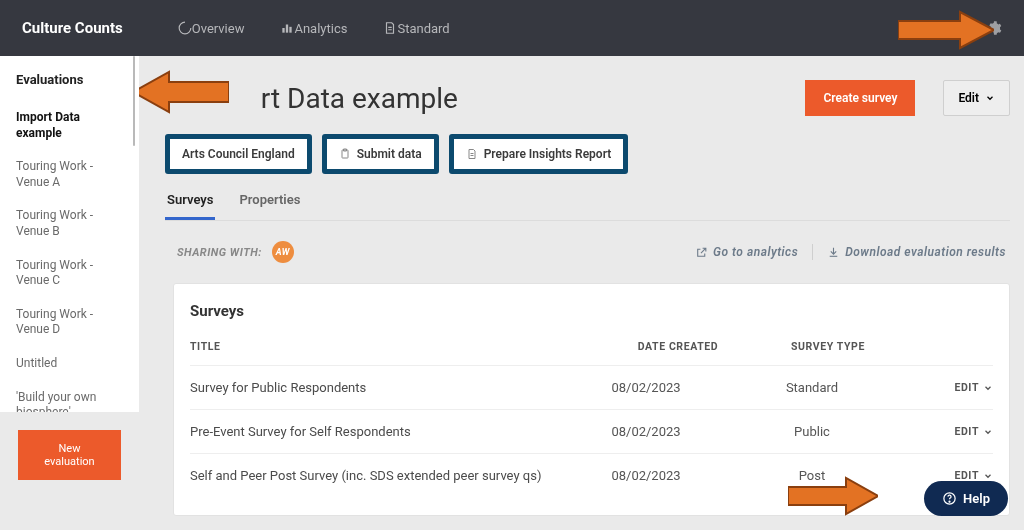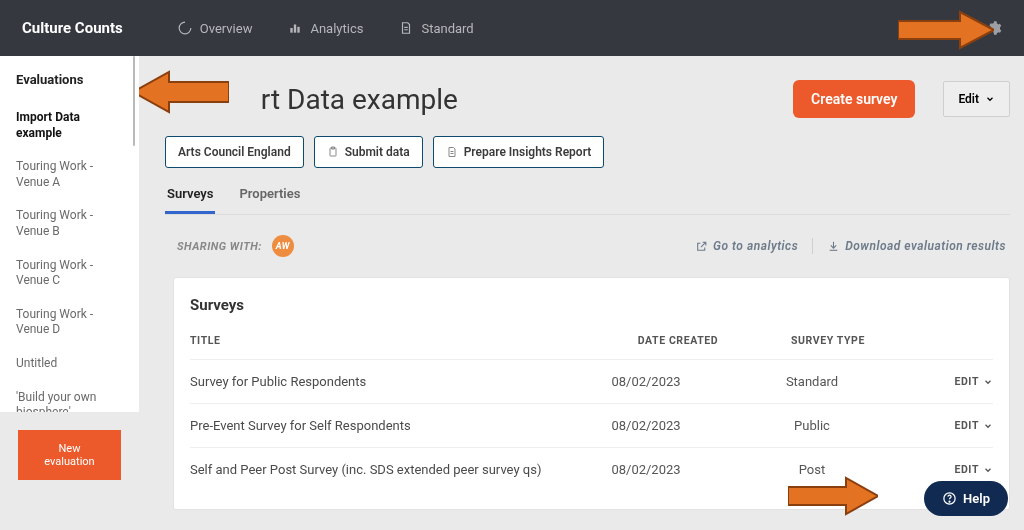--- a/index.html
+++ b/index.html
@@ -1,20 +1,20 @@
 <!DOCTYPE html>
 <html><head>
   <meta charset="utf-8">
   <style>
     * { margin: 0; padding: 0; box-sizing: border-box; font-family: -apple-system, BlinkMacSystemFont, "Segoe UI", Roboto, sans-serif; }
     body { width: 1024px; height: 530px; overflow: hidden; background: #eaeaea; }
     
     .topbar { height: 56px; background: #363840; display: flex; align-items: center; padding: 0 22px; color: #c9c9c9; }
     .brand { color: #fff; font-weight: 700; font-size: 15px; margin-right: 55px; }
-    .topnav-item { display: flex; align-items: center; gap: 8px; font-size: 13px; color: #b6b7ba; margin-right: 36px; }
+    .topnav-item { display: flex; align-items: center; font-size: 13px; color: #b6b7ba; margin-right: 36px; }
     .topnav-item svg { width: 14px; height: 14px; }
     .topbar-spacer { flex: 1; }
     .gear { color: #9e9fa3; display: flex; align-items: center; }
     .gear svg { width: 16px; height: 16px; }
     
     .main-layout { display: flex; height: calc(530px - 56px); }
     
     .sidebar { width: 139px; position: relative; display: flex; flex-direction: column; }
     .sidebar-inner { background: #fff; height: 356px; overflow-y: auto; }
     .sidebar-heading { font-weight: 700; font-size: 13px; color: #222; padding: 16px 16px 14px; }
@@ -24,25 +24,25 @@
     .scrollbar-track { position: absolute; left: 133px; top: 0; width: 2px; height: 90px; background: #b9b9b9; border-radius: 1px; }
 
     .new-eval-area { padding: 18px 18px 0; }
     .new-eval { background: #ec5a2b; color: #fff; border: none; padding: 12px 16px; font-size: 11px; cursor: pointer; }
     
     .content { flex: 1; position: relative; background: #eaeaea; overflow: hidden; }
     .content-inner { padding: 24px 14px 14px 34px; }
     
     .page-head { display: flex; align-items: center; gap: 28px; margin-bottom: 18px; }
     .page-title { font-size: 28px; font-weight: 400; color: #333; flex: 1; }
-    .create-btn { background: #ec5a2b; color: #fff; border: none; padding: 11px 18px; font-size: 14px; font-weight: 600; border-radius: 6px; cursor: pointer; }
+    .create-btn { background: #ec5a2b; color: #fff; border: none; padding: 11px 18px; font-size: 12px; font-weight: 600; border-radius: 0; cursor: pointer; }
     .edit-btn { background: #eeeeee; border: 1px solid #cfcfcf; padding: 10px 14px; font-size: 12px; font-weight: 600; border-radius: 2px; cursor: pointer; display: flex; align-items: center; gap: 6px; }
     
     .action-row { display: flex; gap: 10px; margin-left: -8px; margin-bottom: 0; }
-    .pill { background: #fff; border: 1px solid #0c4a6e; border-radius: 3px; padding: 8px 12px; font-size: 12px; color: #3b3b3b; font-weight: 600; cursor: pointer; display: flex; align-items: center; gap: 6px; text-align: center; }
+    .pill { background: #fff; border: 5px solid #0c4a6e; border-radius: 3px; padding: 8px 12px; font-size: 12px; color: #3b3b3b; font-weight: 600; cursor: pointer; display: flex; align-items: center; gap: 6px; text-align: center; }
     .pill svg { width: 12px; height: 12px; }
     
     .tabs { display: flex; gap: 22px; margin-top: 18px; margin-left: -8px; border-bottom: 1px solid #dcdcdc; }
     .tab { font-size: 13px; padding: 0 2px 10px; cursor: pointer; color: #666; font-weight: 600; }
     .tab.active { color: #222; border-bottom: 3px solid #3366cc; }
     
     .sharing-row { display: flex; align-items: center; padding: 20px 4px 20px; font-size: 11px; color: #888; letter-spacing: 0.5px; font-style: italic; }
     .sharing-row .label { font-weight: 700; margin-right: 10px; }
     .avatar-circle { width: 22px; height: 22px; border-radius: 50%; background: #ee8d3f; color: #fff; font-size: 9px; font-weight: 700; display: flex; align-items: center; justify-content: center; }
     .sharing-row .spacer { flex: 1; }

